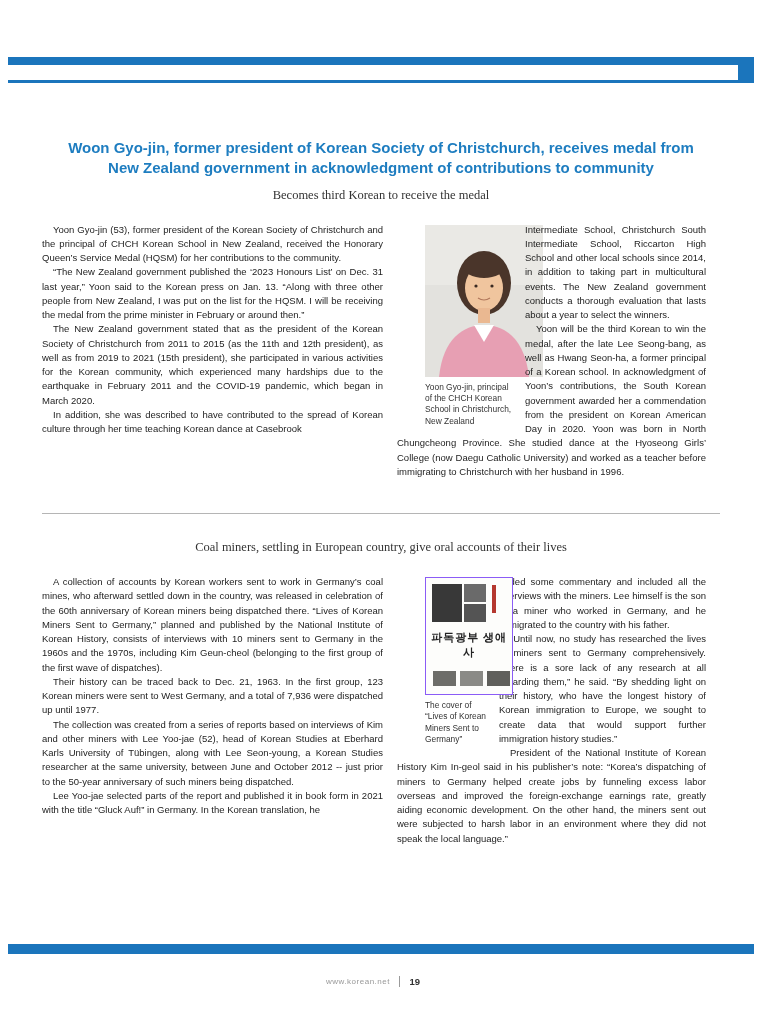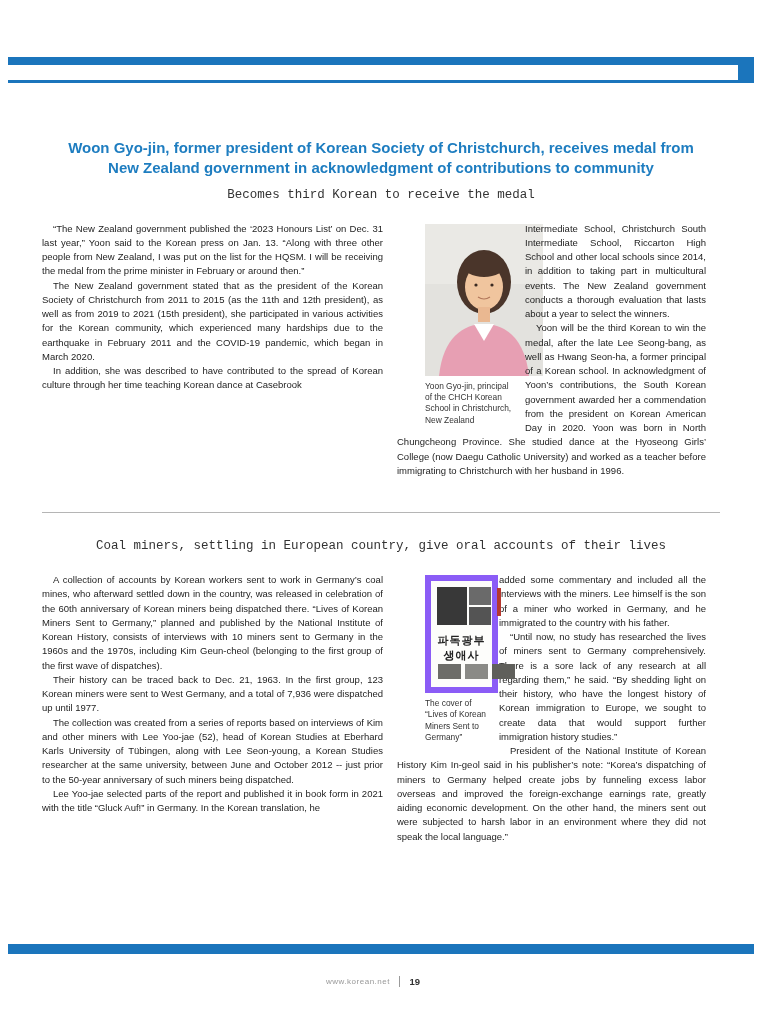--- a/index.html
+++ b/index.html
@@ -31,21 +31,21 @@
     margin:0 18px;
     text-align:center;
     color:var(--headline-blue);
     font-size:15px;
     font-weight:600;
     line-height:1.35;
   }
   .subtitle{
     margin-top:9px;
     text-align:center;
-    font-family:Liberation Mono, monospace;
+    font-family:Liberation Serif, serif;
     font-size:12.5px;
     color:#333333;
   }
   .cols{
     display:flex;
     gap:14px;
     margin-top:20px;
   }
   .col{flex:1;}
   .col.left{flex:0 0 341px;}
@@ -72,23 +72,23 @@
     margin-top:5px;
     font-size:8.4px;
     line-height:1.35;
     color:#333333;
     text-align:left;
   }
   .portrait-svg{display:block;width:118px;height:152px;}
   
   .book-cover{
     position:relative;
-    width:73px;height:118px;
+    width:88px;height:118px;
     background:#fdfdfb;
-    border:6px solid #8b5cf6;
+    border:1px solid #8b5cf6;
   }
   .bc-photo{position:absolute;background:#3f3f3f;}
   .bc-photo.a{left:6px;top:6px;width:30px;height:38px;background:#383838;}
   .bc-photo.b{left:38px;top:6px;width:22px;height:18px;background:#6a6a6a;}
   .bc-photo.c{left:38px;top:26px;width:22px;height:18px;background:#545454;}
   .bc-red{position:absolute;left:66px;top:7px;width:4px;height:28px;background:#b5382f;}
   .bc-title{
     position:absolute;left:0;right:0;top:52px;
     text-align:center;
     font-family:"Liberation Serif",serif;
@@ -132,20 +132,21 @@
 
   <div class="top-band"></div>
 
   <div class="content">
 
     <section>
       <h1 class="headline">Woon Gyo-jin, former president of Korean Society of Christchurch, receives medal from New Zealand government in acknowledgment of contributions to community</h1>
       <div class="subtitle">Becomes third Korean to receive the medal</div>
       <div class="cols clearfix">
         <div class="col left">
+          <p class="body indent">Yoon Gyo-jin (53), former president of the Korean Society of Christchurch and the principal of CHCH Korean School in New Zealand, received the Honorary Queen’s Service Medal (HQSM) for her contributions to the community.</p>
           <p class="body indent">“The New Zealand government published the ‘2023 Honours List’ on Dec. 31 last year,” Yoon said to the Korean press on Jan. 13. “Along with three other people from New Zealand, I was put on the list for the HQSM. I will be receiving the medal from the prime minister in February or around then.”</p>
           <p class="body indent">The New Zealand government stated that as the president of the Korean Society of Christchurch from 2011 to 2015 (as the 11th and 12th president), as well as from 2019 to 2021 (15th president), she participated in various activities for the Korean community, which experienced many hardships due to the earthquake in February 2011 and the COVID-19 pandemic, which began in March 2020.</p>
           <p class="body indent">In addition, she was described to have contributed to the spread of Korean culture through her time teaching Korean dance at Casebrook</p>
         </div>
         <div class="col right clearfix">
           <figure class="photo-fig">
             <svg class="portrait-svg" viewBox="0 0 118 152" role="img">
               <rect x="0" y="0" width="118" height="152" fill="#e3e2de"></rect>
               <rect x="0" y="0" width="118" height="60" fill="#eae9e5"></rect>
               <ellipse cx="59" cy="58" rx="27" ry="32" fill="#4a352a"></ellipse>

